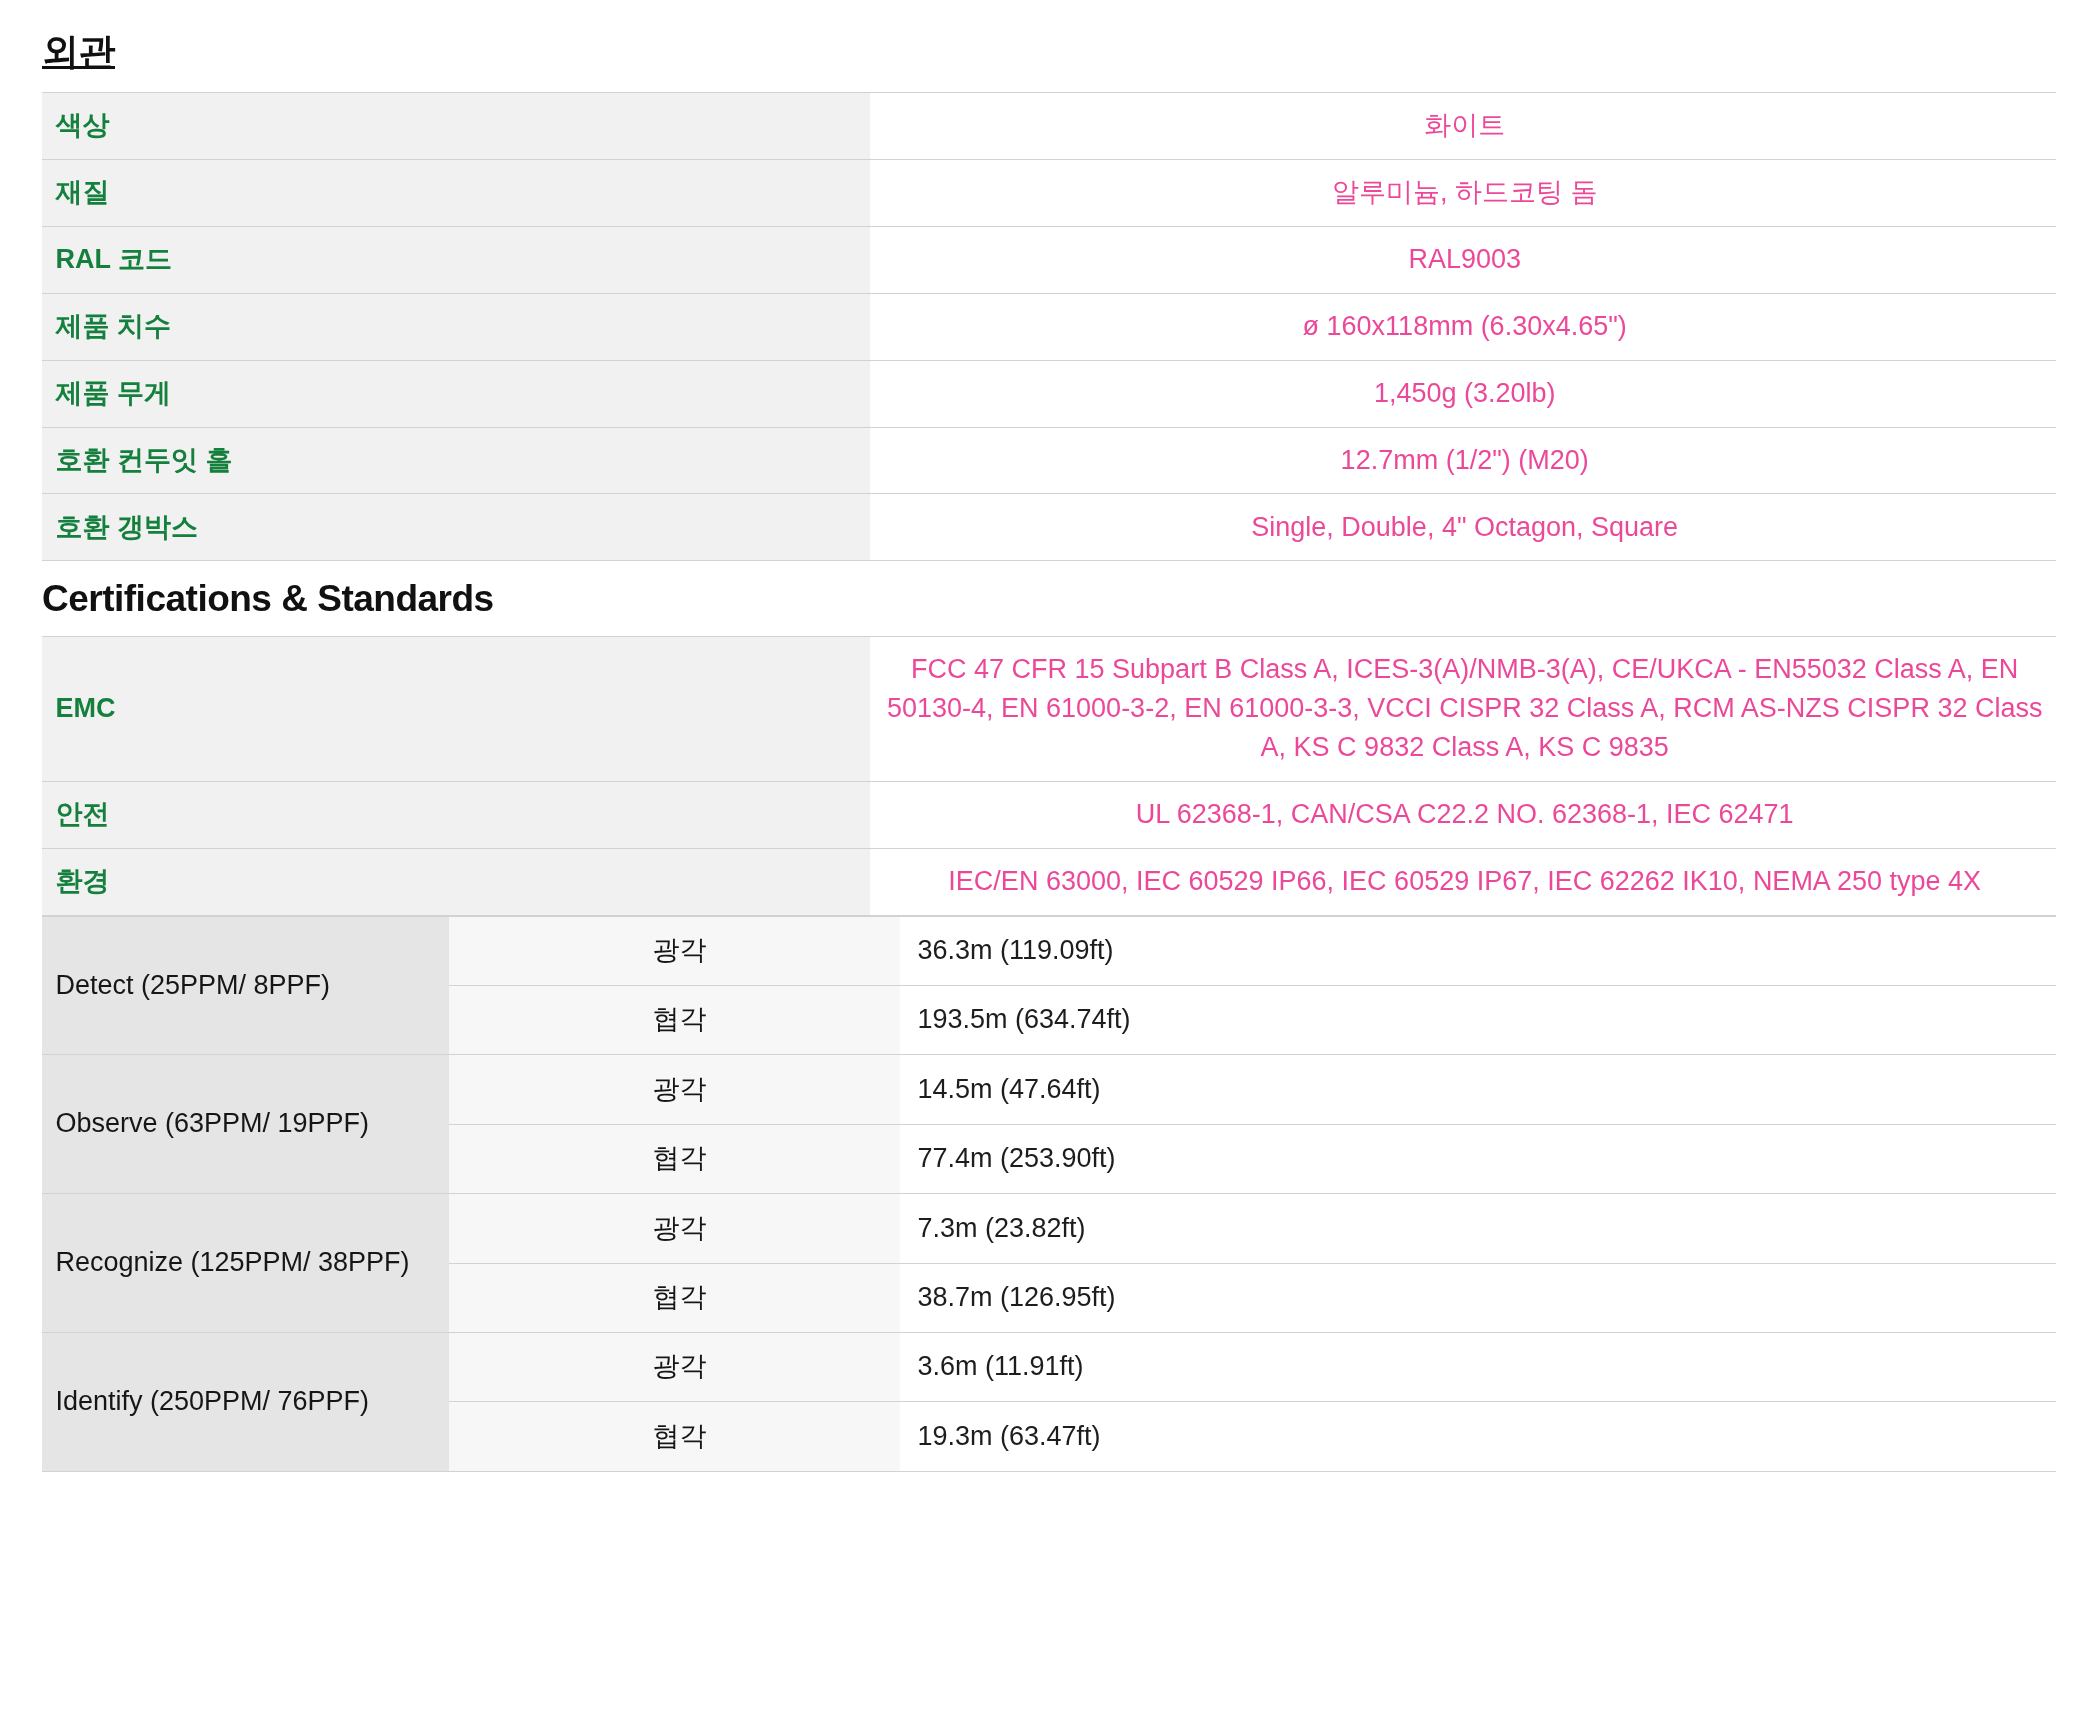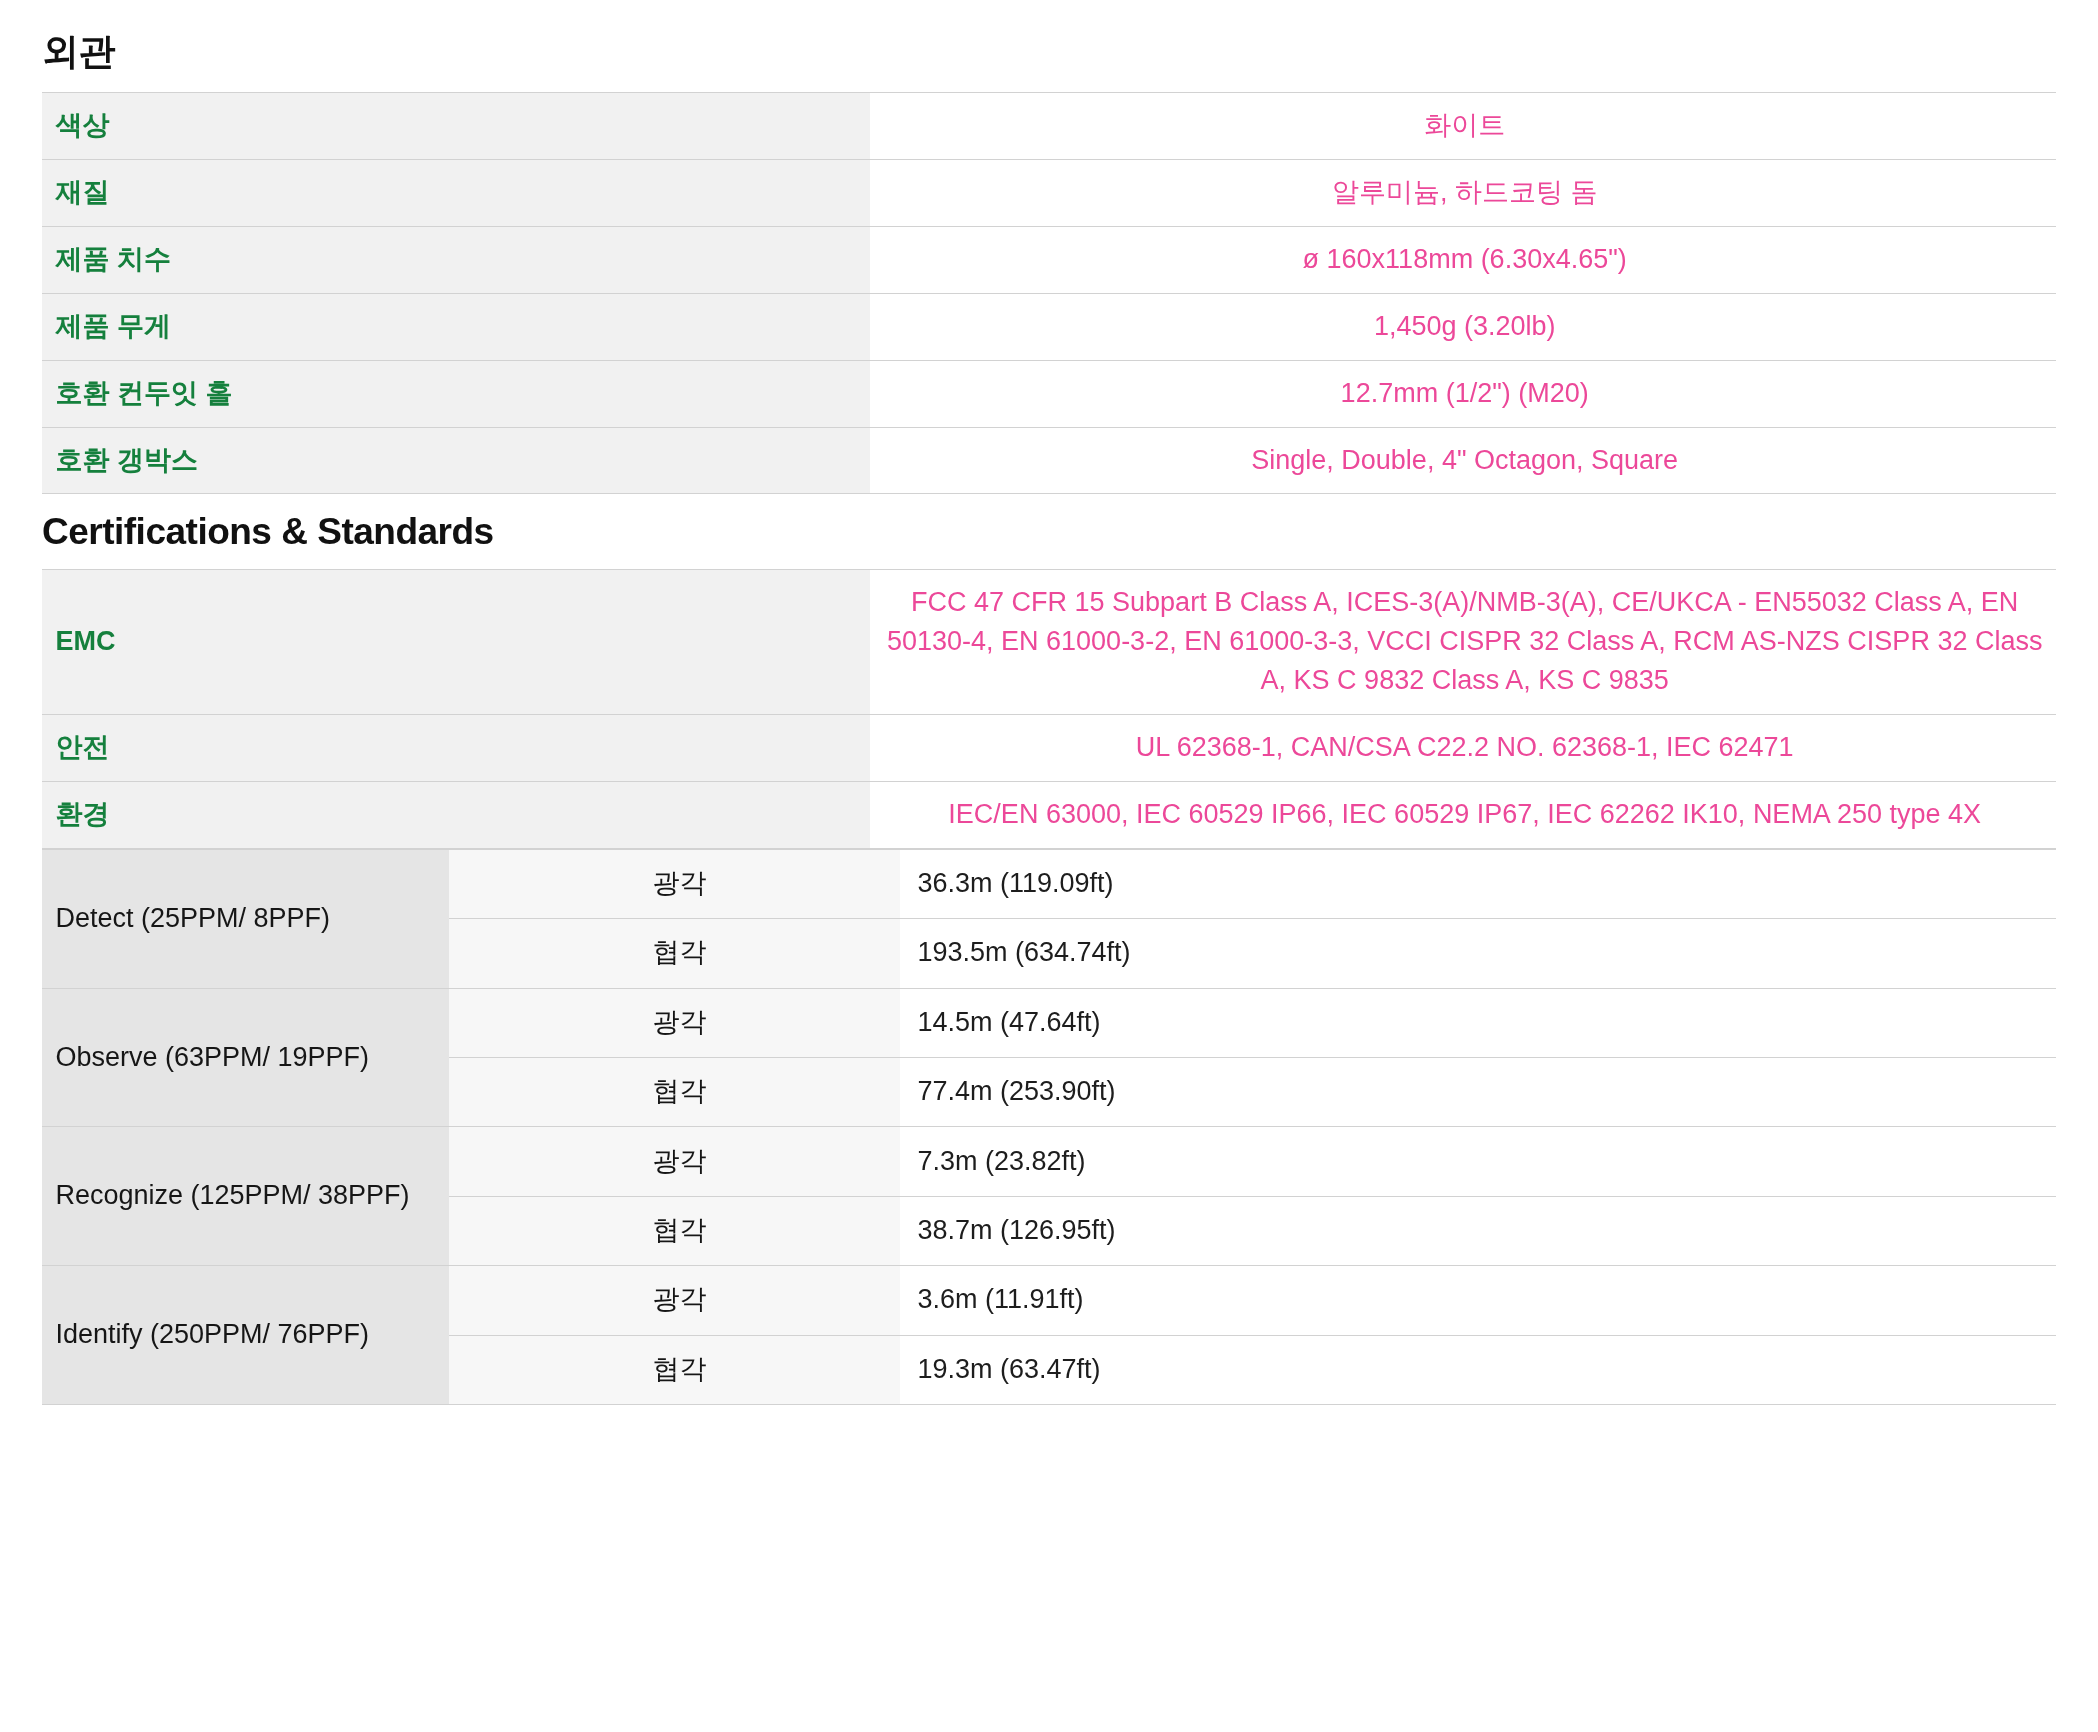--- a/index.html
+++ b/index.html
@@ -19,20 +19,21 @@
   }
   h2.section-title {
     font-size: 37px;
     font-weight: bold;
     letter-spacing: -0.5px;
     margin: 17px 0 15.3px 0;
     color: #111111;
   }
   h2.section-title.first {
     margin-top: 9.6px;
+    text-decoration: underline;
   }
   table.spec {
     width: 100%;
     border-collapse: collapse;
     table-layout: fixed;
   }
   table.spec td {
     border-top: 1px solid #d2d2d2;
     border-bottom: 1px solid #d2d2d2;
     padding: 13.4px 13.4px 13.4px 11.5px;
@@ -97,20 +98,24 @@
   <h2 class="section-title first">외관</h2>
   <table class="spec">
     <tbody>
       <tr>
         <td class="label">색상</td>
         <td class="value">화이트</td>
       </tr>
       <tr>
         <td class="label">재질</td>
         <td class="value">알루미늄, 하드코팅 돔</td>
+      </tr>
+      <tr>
+        <td class="label">RAL 코드</td>
+        <td class="value">RAL9003</td>
       </tr>
       <tr>
         <td class="label">제품 치수</td>
         <td class="value">ø 160x118mm (6.30x4.65")</td>
       </tr>
       <tr>
         <td class="label">제품 무게</td>
         <td class="value">1,450g (3.20lb)</td>
       </tr>
       <tr>

